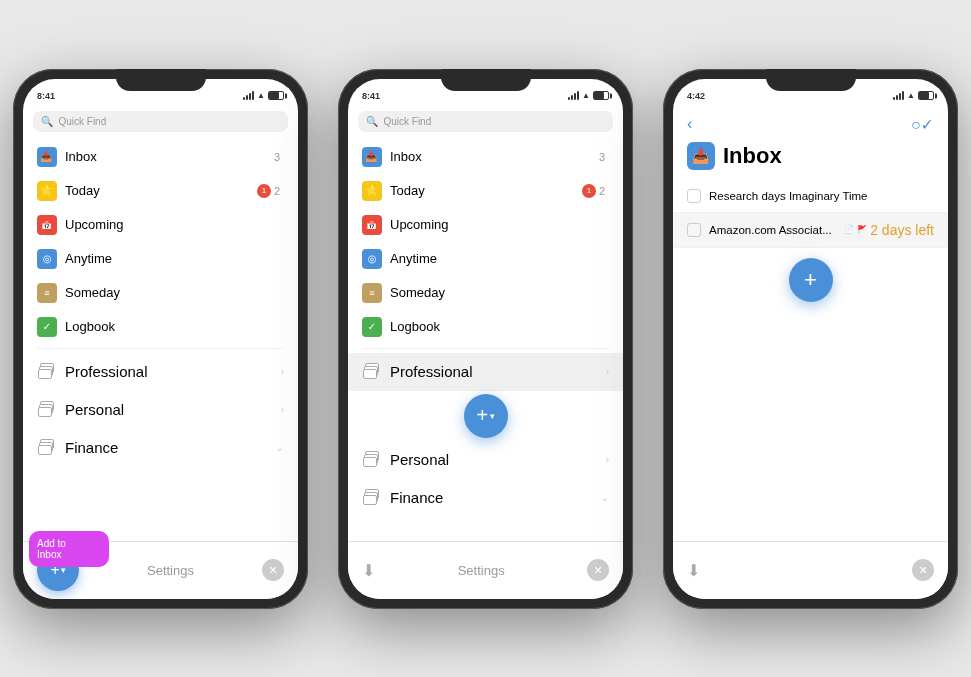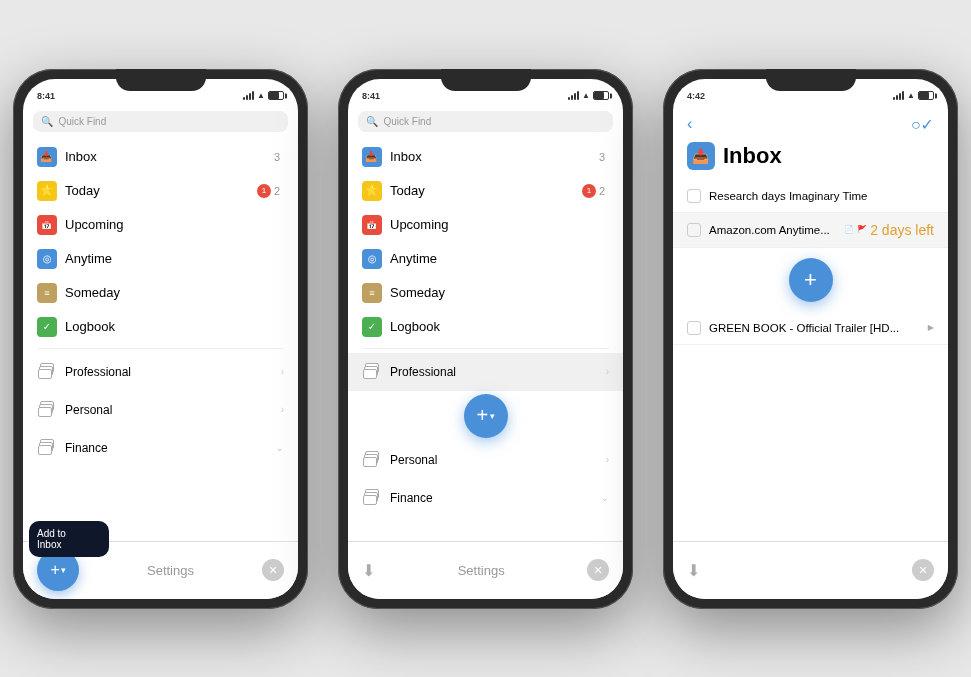--- a/index.html
+++ b/index.html
@@ -185,21 +185,21 @@
     }
     .area-icon {
       width: 20px;
       height: 20px;
       margin-right: 8px;
       display: flex;
       align-items: center;
       justify-content: center;
     }
     .area-label {
-      font-size: 12px;
+      font-size: 15px;
       font-weight: 500;
       color: #000;
       flex: 1;
     }
 
     
     .bottom-bar {
       position: absolute;
       bottom: 0;
       left: 0;
@@ -224,24 +224,24 @@
       display: flex;
       align-items: center;
       justify-content: center;
       color: #fff;
       font-size: 11px;
     }
 
     
     .tooltip-box {
       position: absolute;
-      bottom: 42px;
+      bottom: 32px;
       left: 6px;
       width: 80px;
-      background: #0f172a;
+      background: #d946ef;
       border-radius: 10px;
       color: #fff;
       font-size: 10px;
       padding: 7px 8px;
       z-index: 30;
       margin-top: 25px;
     }
     .phone1-fab {
       width: 42px;
       height: 42px;
@@ -585,37 +585,32 @@
       <span class="inbox-title">Inbox</span>
     </div>
 
     <div>
       <div class="task-item">
         <div class="task-checkbox"></div>
         <span class="task-text">Research days Imaginary Time</span>
       </div>
       <div class="task-item highlighted">
         <div class="task-checkbox"></div>
-        <span class="task-text">Amazon.com Anytime...</span>
+        <span class="task-text">Amazon.com Associat...</span>
         <div class="task-meta">
           <span class="task-meta-icon">📄</span>
           <span class="task-meta-icon">🚩</span>
           <span class="task-days">2 days left</span>
         </div>
       </div>
 
       <div style="display:flex;justify-content:center;padding:10px 0;">
         <div style="width:44px;height:44px;background:#4a90d9;border-radius:50%;display:flex;align-items:center;justify-content:center;color:#fff;font-size:22px;box-shadow:0 4px 14px rgba(74,144,217,0.5);">+</div>
       </div>
 
-      <div class="task-item">
-        <div class="task-checkbox"></div>
-        <span class="task-text">GREEN BOOK - Official Trailer [HD...</span>
-        <span class="task-meta-icon">▶</span>
-      </div>
     </div>
 
     <div class="bottom-bar">
       <div style="font-size:16px;color:#aaa;">⬇</div>
       <span></span>
       <div class="close-btn">✕</div>
     </div>
   </div>
 </div>
 

